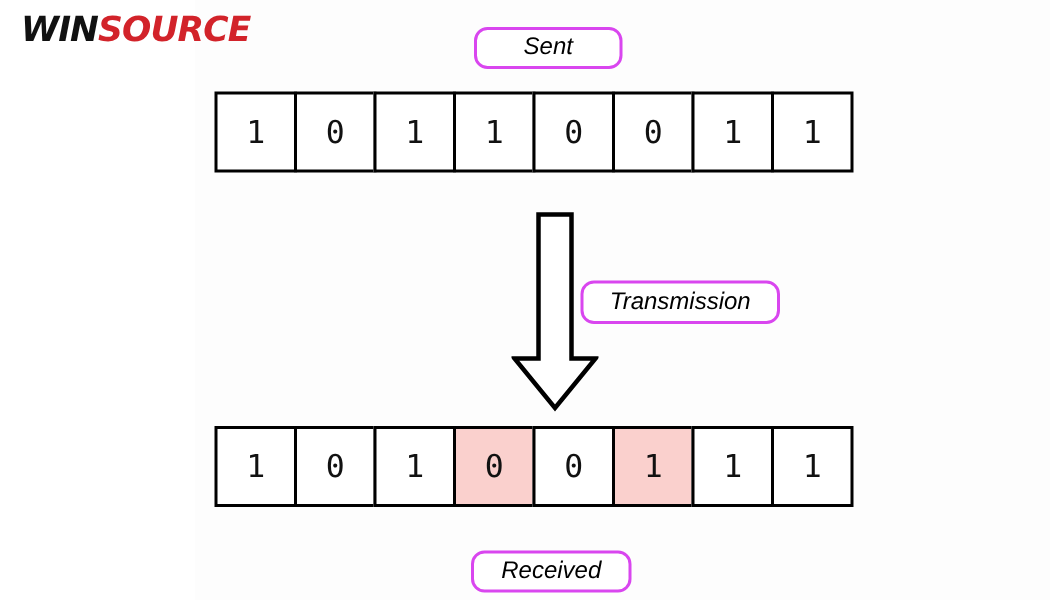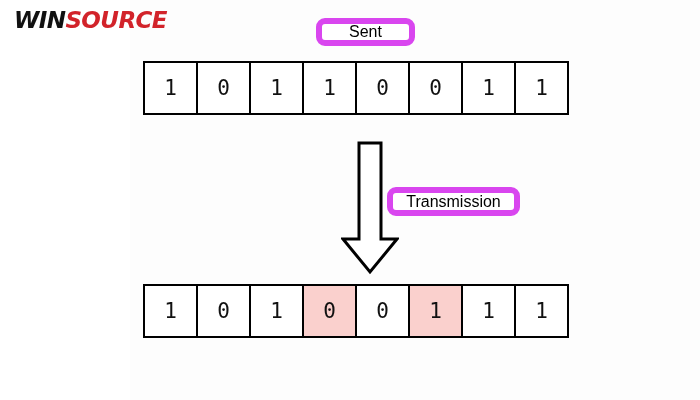--- a/index.html
+++ b/index.html
@@ -66,30 +66,31 @@
     font-style: italic;
     font-size: 9.5px;
     letter-spacing: 3.1px;
     color: #111111;
     white-space: nowrap;
   }
 
   
   .caption-box {
     position: absolute;
-    border: 6px solid #d946ef;
+    border: 2px solid #d946ef;
     border-radius: 9px;
     background: #ffffff;
     display: flex;
     align-items: center;
     justify-content: center;
     font-family: "Liberation Sans", sans-serif;
     font-size: 16px;
     color: #000000;
     box-sizing: border-box;
+    font-style: italic;
   }
   #caption-sent {
     left: 316px;
     top: 18px;
     width: 99px;
     height: 28px;
   }
   #caption-transmission {
     left: 387px;
     top: 187px;
@@ -174,14 +175,15 @@
       <div class="bit-cell">1</div>
       <div class="bit-cell">0</div>
       <div class="bit-cell">1</div>
       <div class="bit-cell flipped">0</div>
       <div class="bit-cell">0</div>
       <div class="bit-cell flipped">1</div>
       <div class="bit-cell">1</div>
       <div class="bit-cell">1</div>
     </div>
 
+  <div class="caption-box" id="caption-received">Received</div>
 
 </div>
 
 </body></html>

